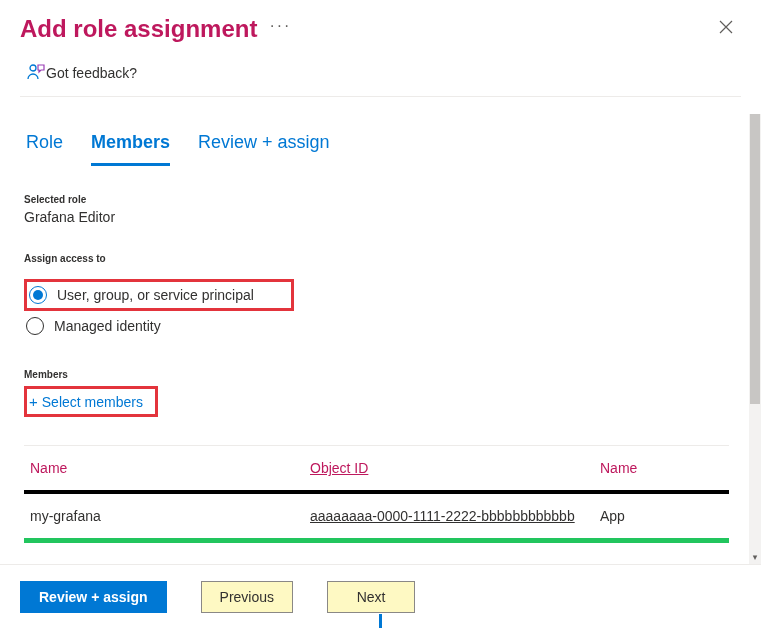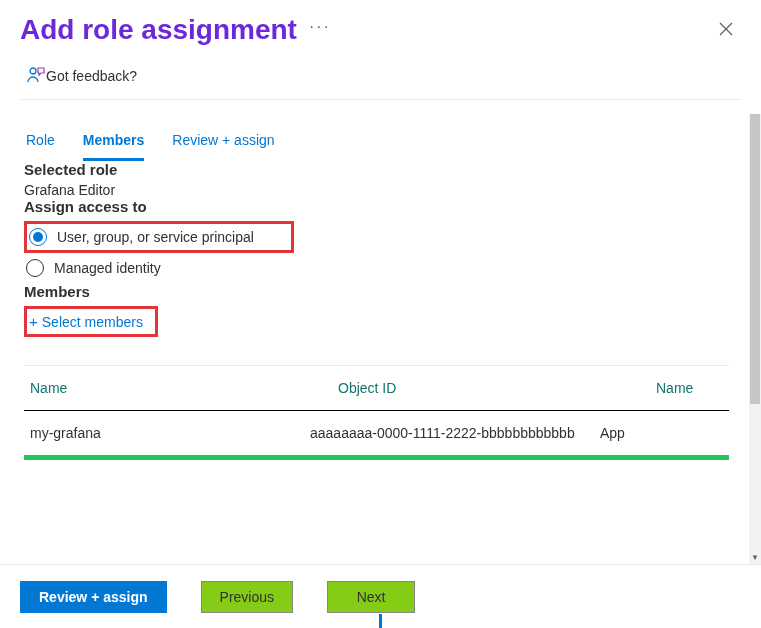--- a/index.html
+++ b/index.html
@@ -1,48 +1,48 @@
 <!DOCTYPE html>
 <html><head>
   <meta charset="utf-8">
   <style>
     * { box-sizing: border-box; margin: 0; padding: 0; }
     body { font-family: "Segoe UI", -apple-system, sans-serif; font-size: 14px; color: #323130; width: 761px; height: 628px; overflow: hidden; background: #fff; position: relative; }
     .header { display: flex; align-items: center; padding: 14px 20px 10px 20px; }
-    .title { font-size: 28px; font-weight: 600; color: #6d28d9; flex: 0 0 auto; }
+    .title { font-size: 24px; font-weight: 600; color: #be185d; flex: 0 0 auto; }
     .ellipsis { margin-left: 12px; color: #605e5c; font-size: 16px; letter-spacing: 2px; flex: 0 0 auto; margin-top: -6px; }
     .close { margin-left: auto; cursor: pointer; font-size: 18px; color: #605e5c; padding: 4px 8px; }
     .feedback-row { display: flex; align-items: center; padding: 8px 18px 12px 26px; color: #323130; cursor: pointer; }
     .feedback-icon { color: #9a3eb5; }
     .divider { border: none; border-top: 1px solid #edebe9; margin: 0 20px; }
     .scroll-region { position: absolute; top: 114px; left: 0; right: 12px; bottom: 64px; overflow-y: auto; padding: 0 20px 0 24px; }
     .tabs { display: flex; gap: 28px; padding: 18px 2px 0 2px; }
-    .tab { color: #0078d4; font-size: 14px; padding-bottom: 10px; cursor: pointer; }
+    .tab { color: #0078d4; font-size: 18px; padding-bottom: 10px; cursor: pointer; }
     .tab.active { font-weight: 600; border-bottom: 3px solid #0078d4; }
-    .section-heading { font-weight: 600; font-size: 15px; }
+    .section-heading { font-weight: 600; font-size: 10px; margin-top: 28px; }
     .section-value { margin-top: 4px; color: #323130; }
-    .radio-group { margin-top: 6px; }
+    .radio-group { margin-top: 15px; }
     .radio-row { display: flex; align-items: center; gap: 10px; padding: 6px 2px; cursor: pointer; width: fit-content; }
     .radio { width: 18px; height: 18px; border-radius: 50%; border: 1px solid #323130; display: inline-flex; align-items: center; justify-content: center; }
     .radio.selected { border-color: #0078d4; }
     .radio.selected .dot { width: 10px; height: 10px; border-radius: 50%; background: #0078d4; }
     .hl { border: 3px solid #e3343c; padding: 0 6px 0 0; display: inline-flex; align-items: center; }
     .hl .radio-row { padding: 4px 0 4px 2px; }
     .select-members-wrap { margin-top: 6px; }
     .select-members { display: inline-flex; align-items: center; gap: 4px; color: #0078d4; cursor: pointer; padding: 4px 6px 4px 2px; }
     .plus { font-size: 15px; font-weight: 400; }
     .table { margin-top: 28px; }
     .table-header, .table-row { display: flex; padding: 14px 6px; }
-    .table-header { border-bottom: 1px solid #000000; border-top: 1px solid #edebe9; color: #0f766e; font-weight: 400; gap: 28px; }
+    .table-header { border-bottom: 4px solid #000000; border-top: 1px solid #edebe9; color: #be185d; font-weight: 400; }
     .table-row { border-bottom: 5px solid #22c55e; }
     .col-name { flex: 0 0 280px; }
-    .col-objid { flex: 0 0 290px; }
+    .col-objid { flex: 0 0 290px; text-decoration: underline; }
     .col-type { flex: 1; }
     .footer { position: absolute; left: 0; right: 0; bottom: 0; height: 64px; border-top: 1px solid #edebe9; display: flex; align-items: center; gap: 34px; padding: 0 20px; background: #fff; }
-    .btn { min-width: 88px; height: 32px; padding: 0 18px; font-size: 14px; cursor: pointer; border: 1px solid #8a8886; background: #84cc16; color: #323130; }
+    .btn { min-width: 88px; height: 32px; padding: 0 18px; font-size: 14px; cursor: pointer; border: 1px solid #8a8886; background: #fef9c3; color: #323130; }
     .btn.primary { background: #0078d4; border-color: #0078d4; color: #fff; font-weight: 600; }
     .scrollbar { position: absolute; right: 0; top: 114px; bottom: 64px; width: 12px; background: #f3f2f1; }
     .scrollbar-thumb { position: absolute; left: 1px; width: 10px; top: 0; height: 290px; background: #c8c6c4; }
     .scrollbar-arrow { position: absolute; left: 0; width: 12px; height: 14px; color: #605e5c; font-size: 9px; text-align: center; line-height: 14px; background: #f3f2f1; }
     .scrollbar-arrow.up { top: 0; }
     .scrollbar-arrow.down { bottom: 0; }
     .blue-mark { position: absolute; left: 379px; bottom: 0; width: 3px; height: 14px; background: #0078d4; }
   </style>
 </head>
 <body>

